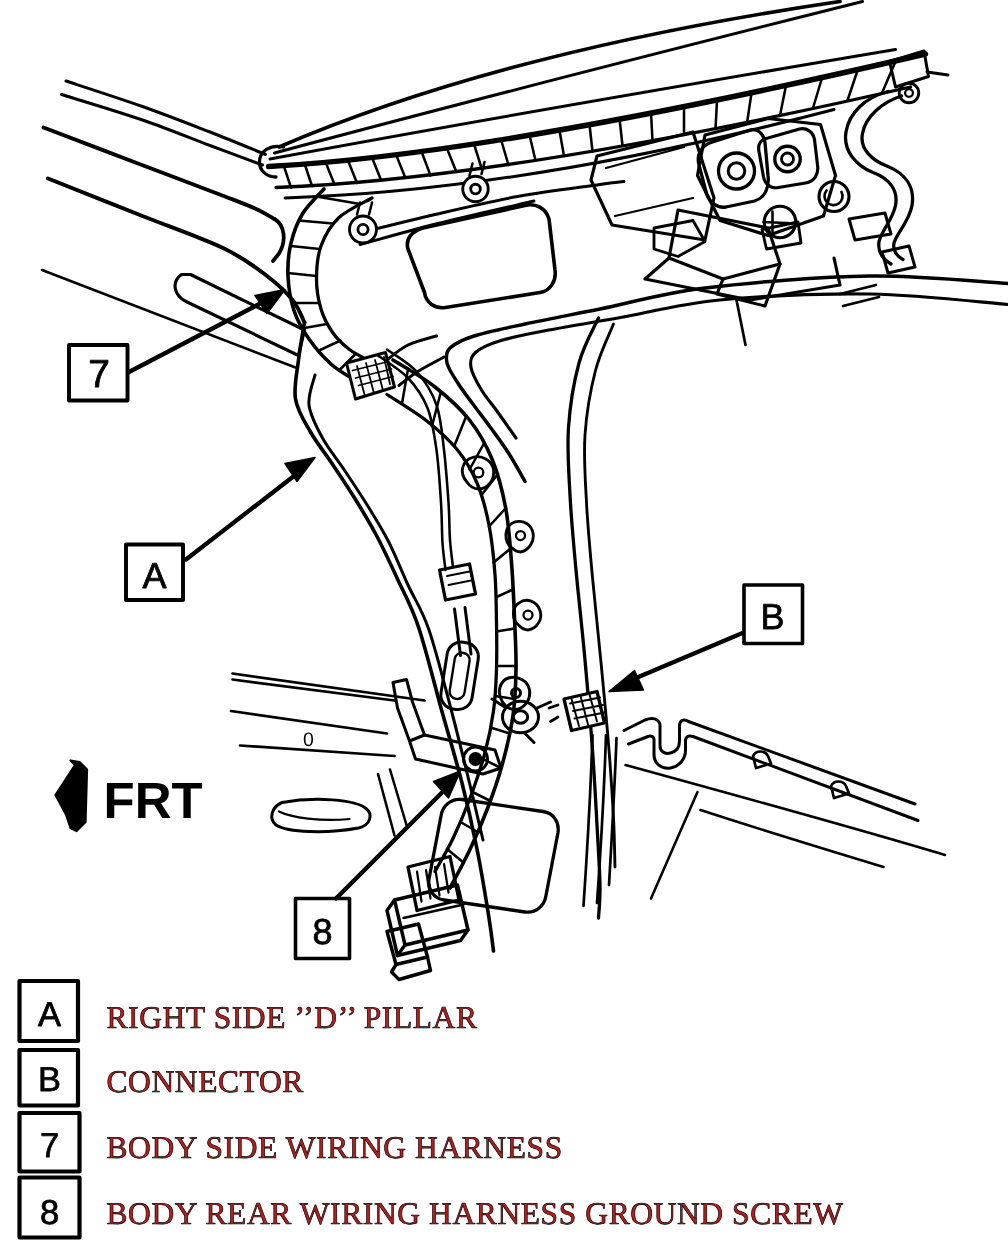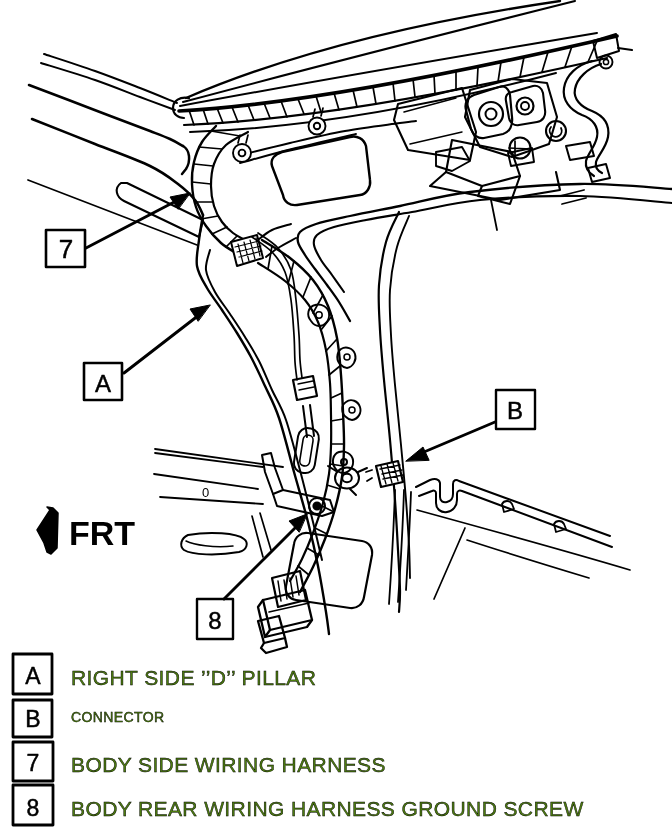--- a/index.html
+++ b/index.html
@@ -1,18 +1,18 @@
 <!DOCTYPE html>
 <html><head>
 <meta charset="utf-8">
 <style>
   html,body{margin:0;padding:0;background:#fff;}
   .page{position:relative;width:672px;height:832px;background:#fff;font-family:"Liberation Sans",sans-serif;overflow:hidden;}
   svg{position:absolute;left:0;top:0;font-family:"Liberation Sans",sans-serif;}
-  .lg{position:absolute;font-family:Liberation Sans, sans-serif;color:#4d7c0f;white-space:nowrap;-webkit-text-stroke:0.45px #000;}
+  .lg{position:absolute;font-family:Liberation Serif, serif;color:#b91c1c;white-space:nowrap;-webkit-text-stroke:0.45px #000;}
 </style>
 </head>
 <body>
 <div class="page">
 <svg width="672" height="832" viewBox="0 0 672 832" fill="none" stroke="#000" stroke-width="2.4" stroke-linecap="round" stroke-linejoin="round">
 
 <path d="M44.0,54.0 C52.5,56.8 79.0,65.3 95.0,71.0 C111.0,76.7 126.3,82.7 140.0,88.0 C153.7,93.3 170.8,100.5 177.0,103.0 " stroke-width="2"></path>
 
 <path d="M41.0,63.0 C50.0,65.8 78.5,74.3 95.0,80.0 C111.5,85.7 126.7,92.0 140.0,97.0 C153.3,102.0 169.2,107.8 175.0,110.0 " stroke-width="2"></path>
 
@@ -317,18 +317,18 @@
       </g>
 
 <g>
         <rect x="13" y="785" width="40" height="40" stroke-width="2.8"></rect>
         <text x="33" y="816" font-size="23" fill="#000" stroke="#000" stroke-width="0.5" text-anchor="middle">8</text>
       </g>
 </svg>
 
 <div class="lg" style="left:71px;top:666px;font-size:21px;letter-spacing:0.4px;">RIGHT SIDE ’’D’’ PILLAR</div>
 
-<div class="lg" style="left:71px;top:709px;font-size:14px;letter-spacing:0.4px;text-align:center;">CONNECTOR</div>
+<div class="lg" style="left:71px;top:709px;font-size:21px;letter-spacing:0.4px;text-align:center;">CONNECTOR</div>
 
 <div class="lg" style="left:71px;top:753px;font-size:21px;letter-spacing:0.4px;">BODY SIDE WIRING HARNESS</div>
 
 <div class="lg" style="left:71px;top:797px;font-size:21px;letter-spacing:0.4px;text-align:right;">BODY REAR WIRING HARNESS GROUND SCREW</div>
 </div>
 
 </body></html>

